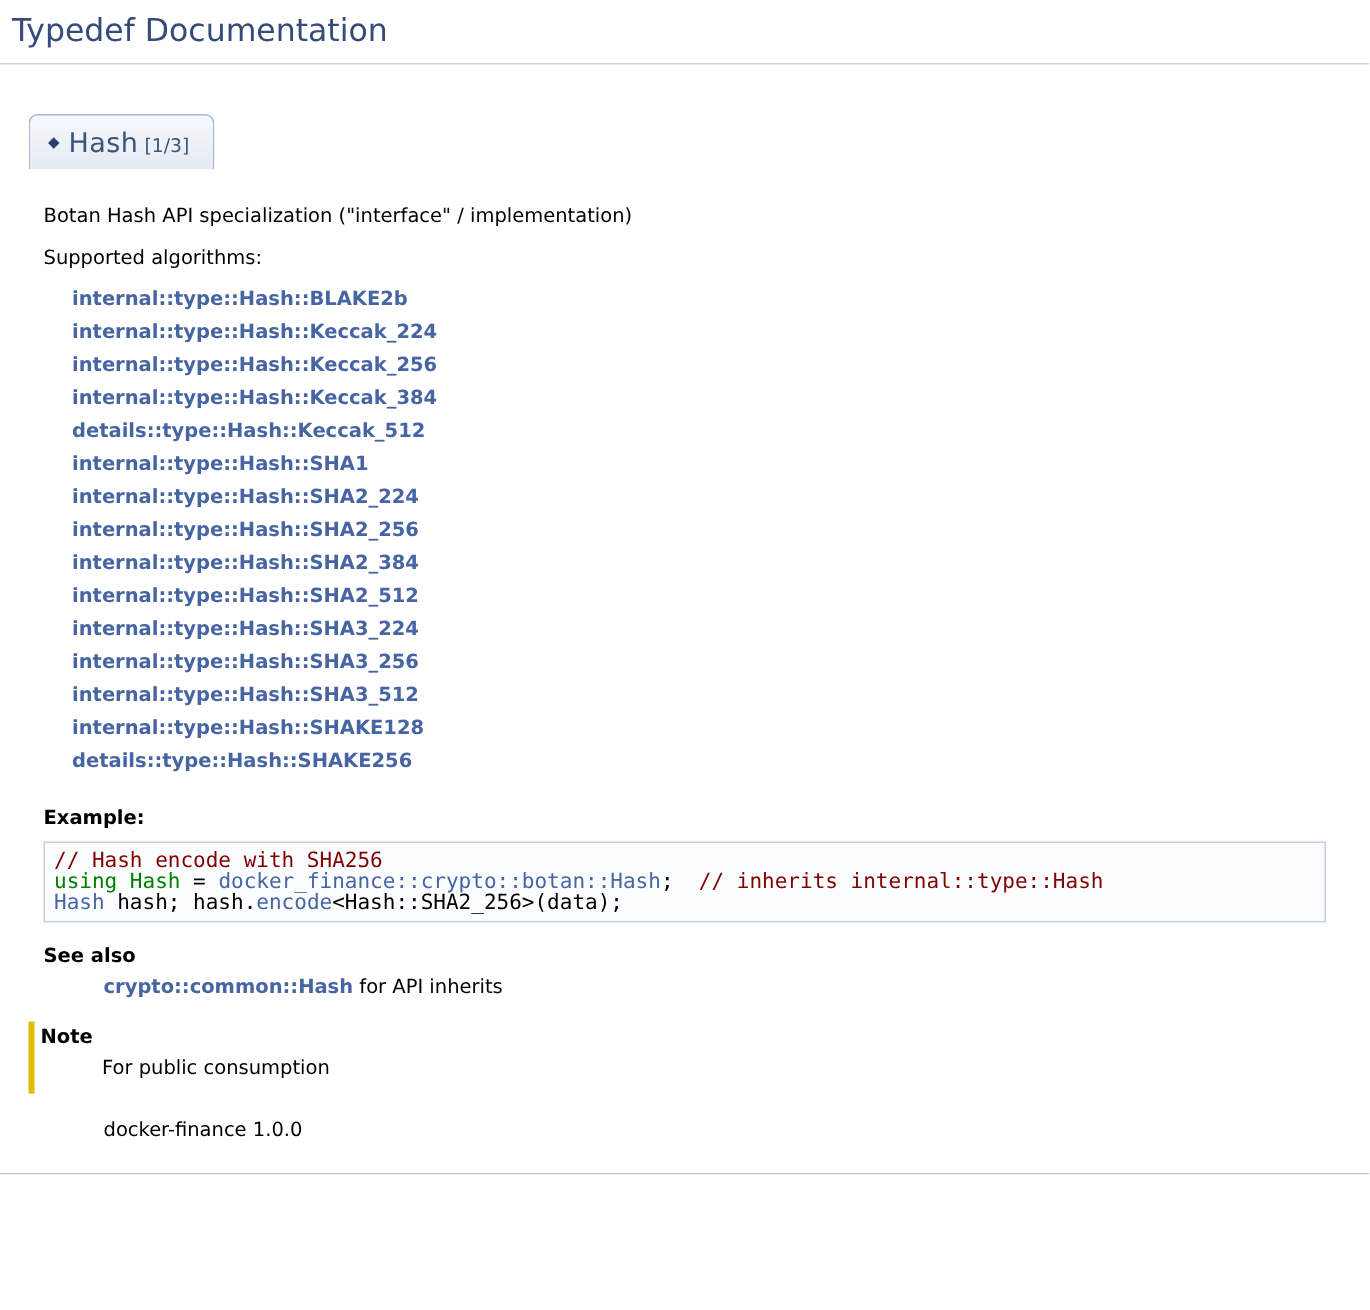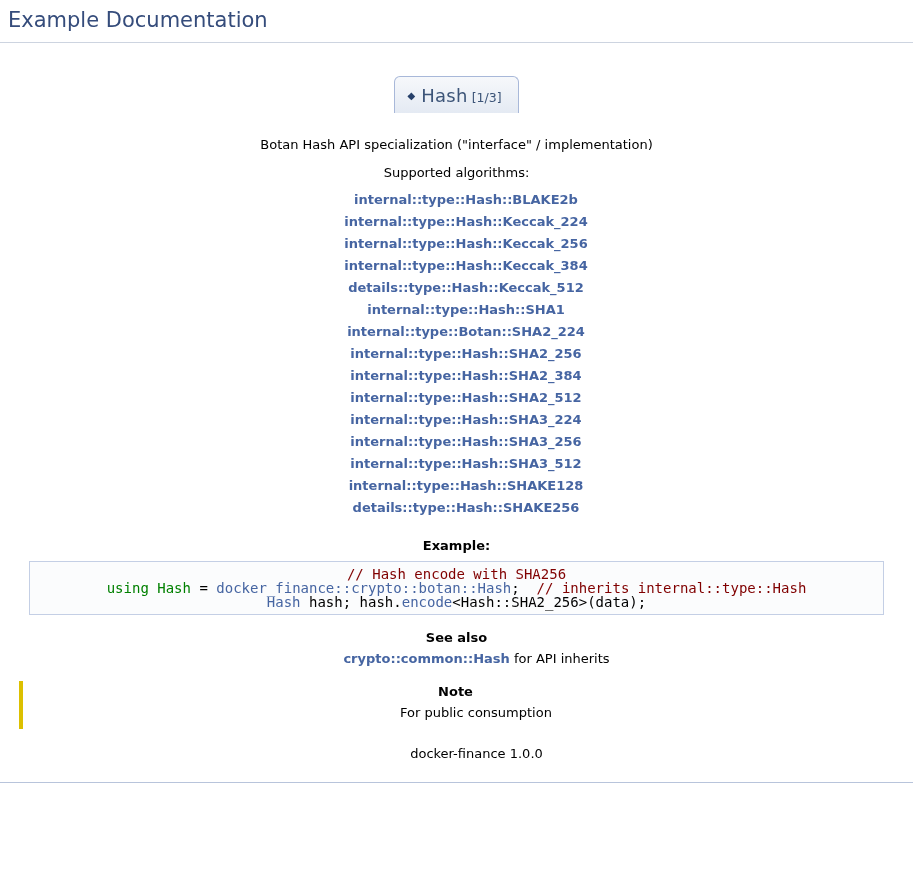--- a/index.html
+++ b/index.html
@@ -17,21 +17,21 @@
   }
   *{ box-sizing:border-box; }
   html,body{ margin:0; padding:0; background:#fff; color:#000;
     font-family:"DejaVu Sans","Liberation Sans",sans-serif; font-size:13px; }
 
   
   .groupheader-wrap{ border-bottom:1px solid var(--header-rule); }
   h2.groupheader{ margin:0; padding:8px 0 10px 8px; font-size:21px; font-weight:400;
     color:var(--heading); }
 
-  .contents{ margin:0 19px;text-align:center; }
+  .contents{ margin:0 19px; }
 
   
   .memitem{ margin-top:33px; }
   .memtitle{ display:inline-block; position:relative; z-index:2; margin-bottom:-1px;
     padding:8px 16px 7px 12px; border:1px solid var(--mem-border); border-bottom:none;
     border-radius:6px 6px 0 0;
     background:linear-gradient(to bottom,#F6F8FB,#E4EAF3); }
   .perm{ color:#26406A; font-size:10px; vertical-align:3px; margin-right:6px; cursor:pointer; }
   .memtitle .name{ font-size:18px; color:#3C5478; letter-spacing:0.3px; }
   .overload{ font-size:12.5px; color:#3C5478; margin-left:4px; }
@@ -71,21 +71,21 @@
   dl.note{ margin-left:-10px; border-left:4px solid var(--note-border); padding:3px 0 9px 4px; }
   dl.note dd{ margin-left:41px; }
   dl.since{ margin-top:17px; }
 
   hr.footer{ margin:21px 0 0; border:none; border-top:1px solid var(--footer-rule); height:0; }
 </style>
 </head>
 <body>
 
 <div class="groupheader-wrap">
-  <h2 class="groupheader">Example Documentation</h2>
+  <h2 class="groupheader">Typedef Documentation</h2>
 </div>
 
 <div class="contents">
   <div class="memitem">
 
     <div class="memtitle">
       <span class="perm">◆</span><span class="name">Hash</span><span class="overload">[1/3]</span>
     </div>
 
 
@@ -93,21 +93,21 @@
       <p class="brief">Botan Hash API specialization ("interface" / implementation)</p>
       <p class="algos-label">Supported algorithms:</p>
 
       <div class="algo-list">
           <div class="algo-line"><a class="el" href="#">internal::type::Hash::BLAKE2b</a></div>
           <div class="algo-line"><a class="el" href="#">internal::type::Hash::Keccak_224</a></div>
           <div class="algo-line"><a class="el" href="#">internal::type::Hash::Keccak_256</a></div>
           <div class="algo-line"><a class="el" href="#">internal::type::Hash::Keccak_384</a></div>
           <div class="algo-line"><a class="el" href="#">details::type::Hash::Keccak_512</a></div>
           <div class="algo-line"><a class="el" href="#">internal::type::Hash::SHA1</a></div>
-          <div class="algo-line"><a class="el" href="#">internal::type::Botan::SHA2_224</a></div>
+          <div class="algo-line"><a class="el" href="#">internal::type::Hash::SHA2_224</a></div>
           <div class="algo-line"><a class="el" href="#">internal::type::Hash::SHA2_256</a></div>
           <div class="algo-line"><a class="el" href="#">internal::type::Hash::SHA2_384</a></div>
           <div class="algo-line"><a class="el" href="#">internal::type::Hash::SHA2_512</a></div>
           <div class="algo-line"><a class="el" href="#">internal::type::Hash::SHA3_224</a></div>
           <div class="algo-line"><a class="el" href="#">internal::type::Hash::SHA3_256</a></div>
           <div class="algo-line"><a class="el" href="#">internal::type::Hash::SHA3_512</a></div>
           <div class="algo-line"><a class="el" href="#">internal::type::Hash::SHAKE128</a></div>
           <div class="algo-line"><a class="el" href="#">details::type::Hash::SHAKE256</a></div>
         </div>
 

